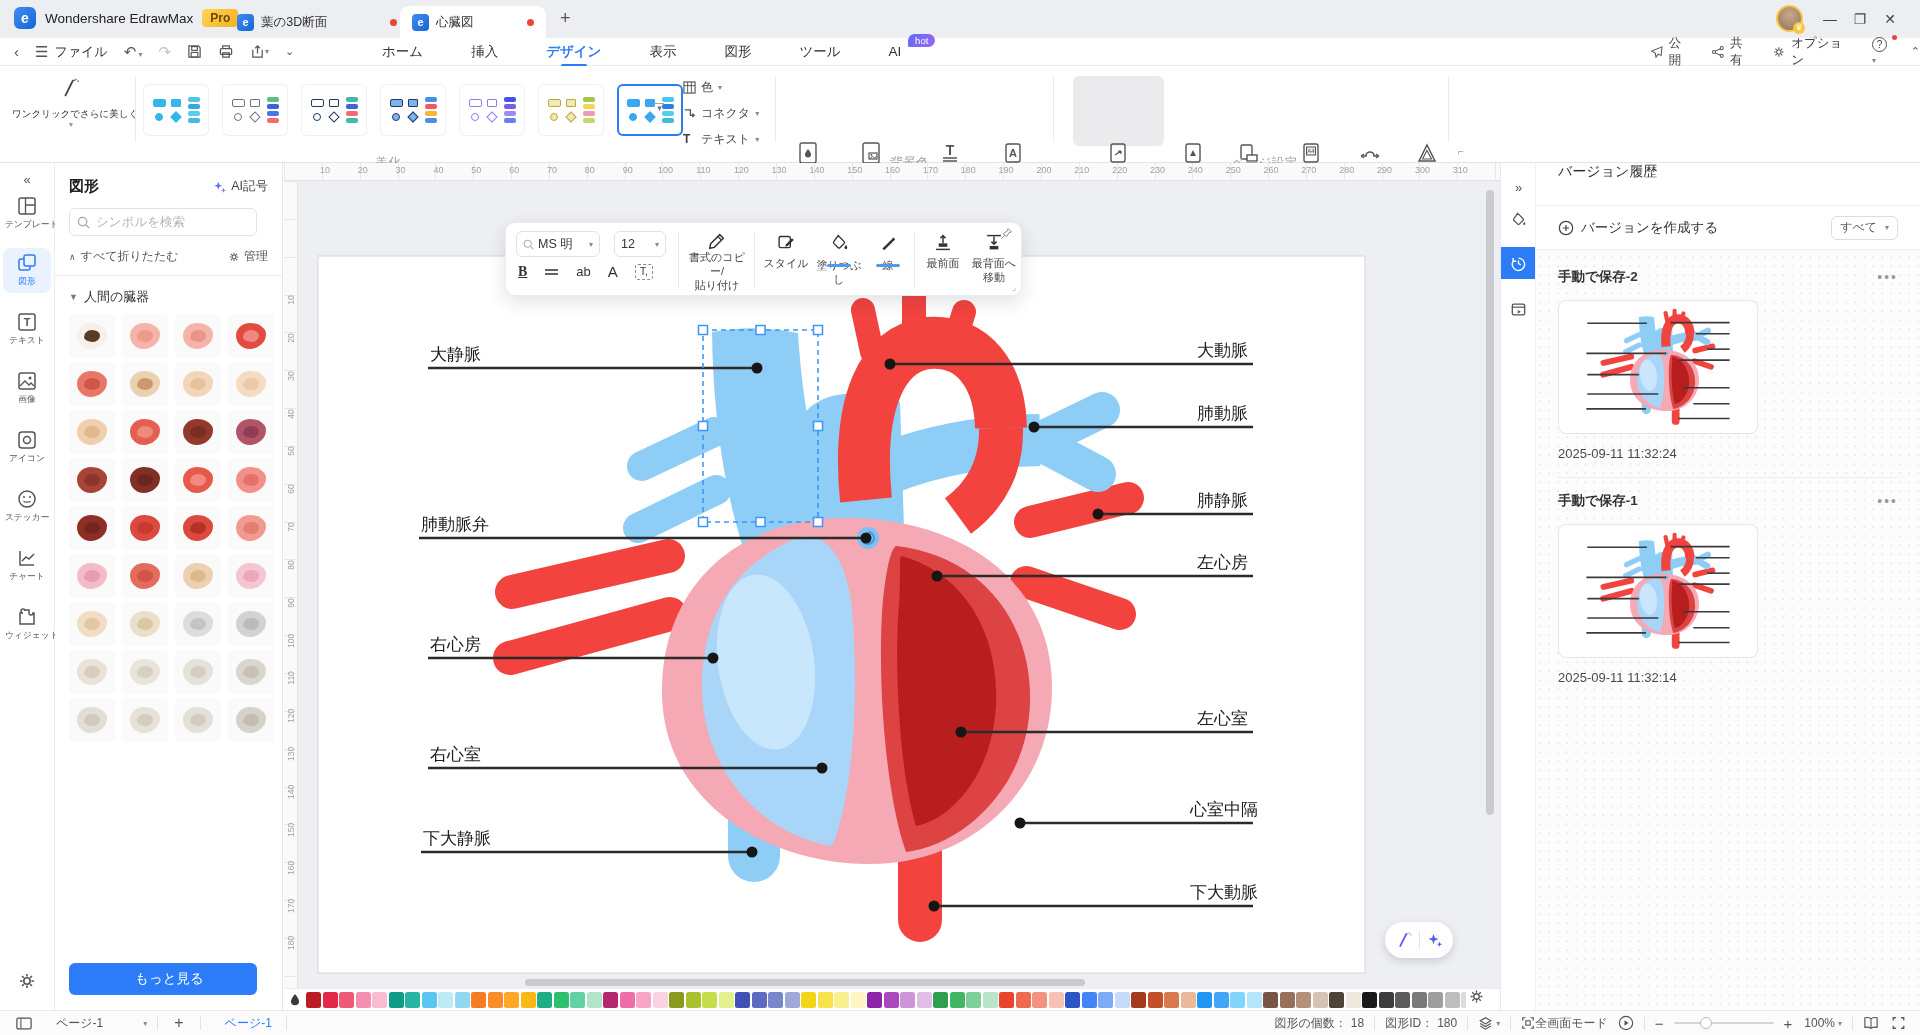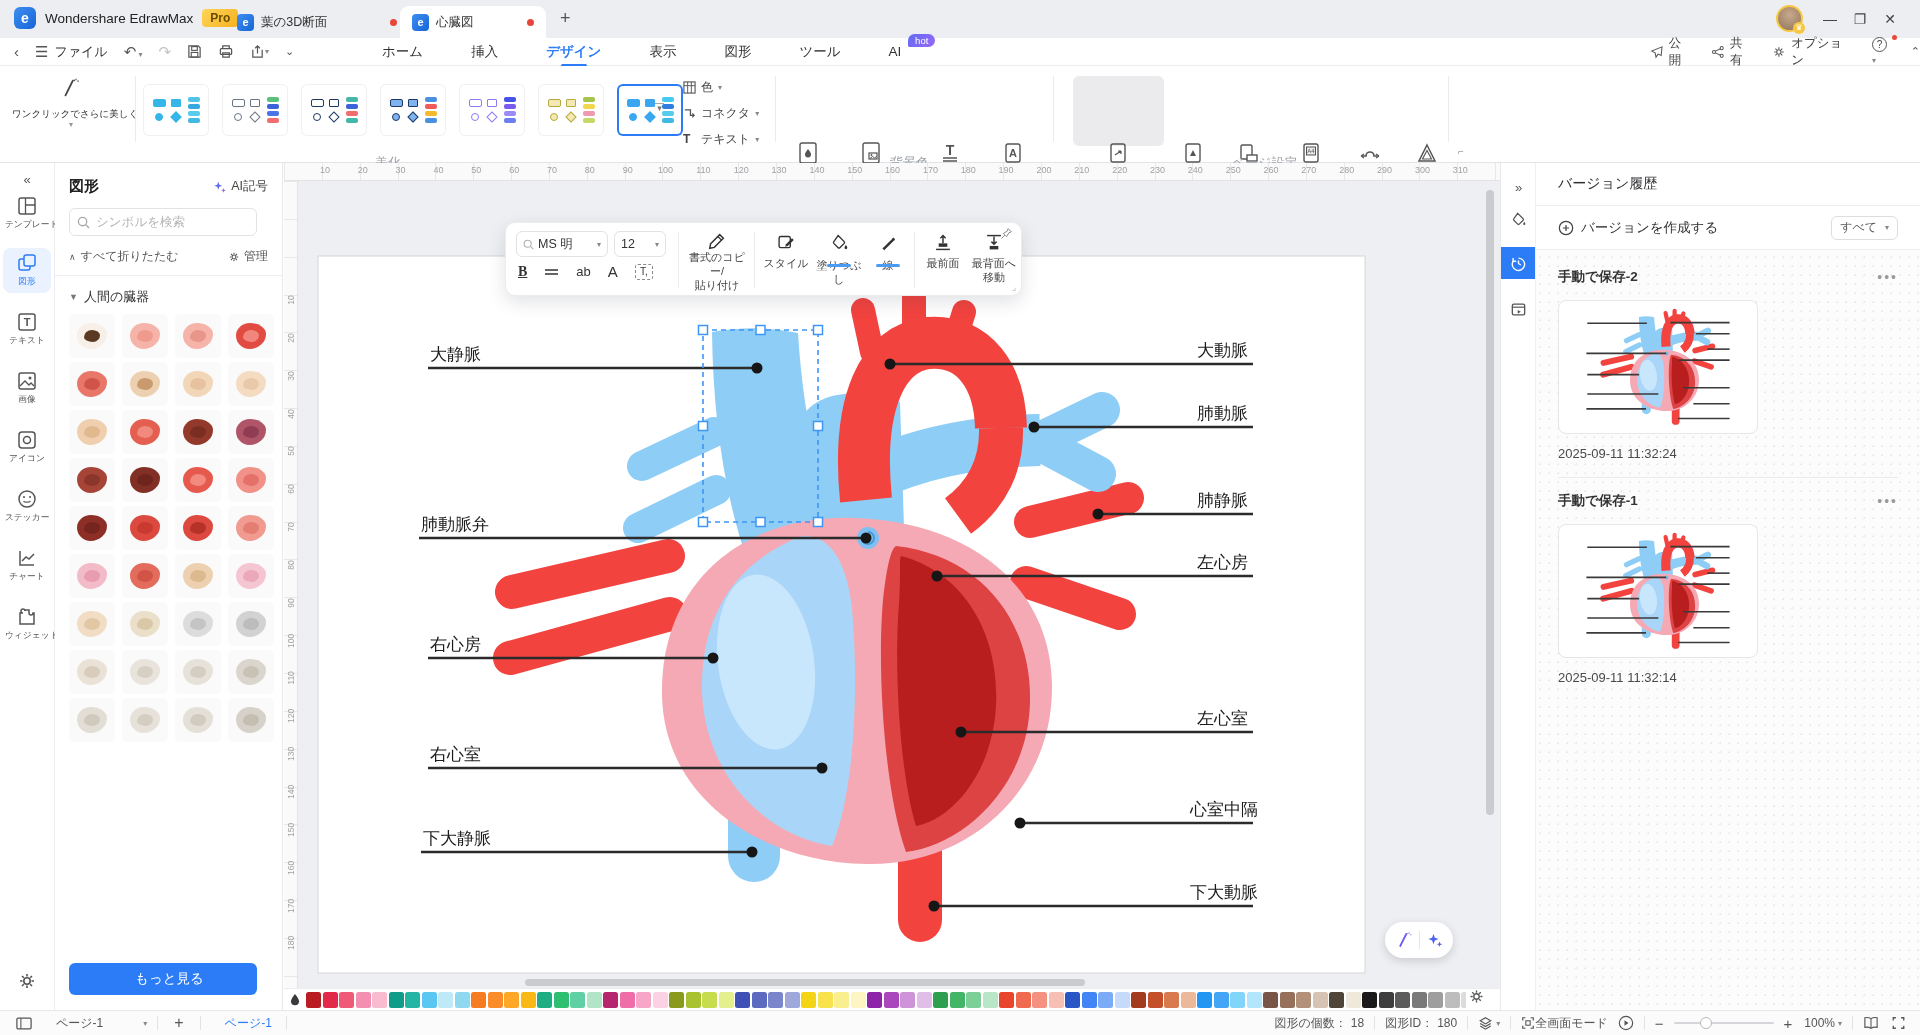--- a/index.html
+++ b/index.html
@@ -929,21 +929,21 @@
         <rect x="698.5" y="421.5" width="9" height="9"></rect>
           <rect x="813.5" y="421.5" width="9" height="9"></rect>
         <rect x="698.5" y="517.5" width="9" height="9"></rect>
           <rect x="756" y="517.5" width="9" height="9"></rect>
           <rect x="813.5" y="517.5" width="9" height="9"></rect>
       </g>
     </g>
   </svg>
 
   <div id="floattb" class="abs">
-    <div class="ft-combo abs" style="left:10px;top:8px;width:92px;">
+    <div class="ft-combo abs" style="left:10px;top:8px;width:84px;">
       <svg width="11" height="11" viewBox="0 0 14 14">
           <circle cx="6" cy="6" r="4.5" fill="none" stroke="#b0b0b4" stroke-width="1.4"></circle>
           <path d="M9.5 9.5 13 13" stroke="#b0b0b4" stroke-width="1.4"></path>
         </svg>
       <span style="white-space:nowrap;overflow:hidden;">MS 明</span>
       <span style="font-size:8px;color:#888;margin-left:auto;">▾</span>
     </div>
     <div class="ft-combo abs" style="left:108px;top:8px;width:52px;">
       <span>12</span>
         <span style="font-size:8px;color:#888;margin-left:auto;">▾</span>
@@ -1137,21 +1137,21 @@
     <div class="rr-ic" style="margin-top:14px;">
       <svg width="17" height="17" viewBox="0 0 22 22">
           <rect x="3" y="4" width="16" height="14" rx="2" fill="none" stroke="currentColor" stroke-width="1.7"></rect>
           <path d="M3 8h16" stroke="currentColor" stroke-width="1.5"></path>
           <path d="M10 11.5l4 2.5-4 2.5z" fill="currentColor"></path>
         </svg>
     </div>
   </div>
 
   <div id="versionpanel" class="abs">
-    <div class="vp-head" style="height:43px;border-bottom:1px solid #eeeef0;display:flex;align-items:center;padding:0 22px;">
+    <div class="vp-head" style="height:43px;border-bottom:1px solid #eeeef0;display:flex;align-items:flex-start;padding:0 22px;">
       <span style="font-size:14px;color:#2f2f33;">バージョン履歴</span>
     </div>
     <div class="vp-head" style="height:44px;border-bottom:1px solid #eeeef0;display:flex;align-items:center;justify-content:space-between;padding:0 22px;">
       <span class="flex" style="gap:7px;font-size:13.5px;color:#333;">
         <svg width="16" height="16" viewBox="0 0 18 18">
             <circle cx="9" cy="9" r="7.5" fill="none" stroke="#444" stroke-width="1.4"></circle>
             <path d="M9 5.5v7M5.5 9h7" stroke="#444" stroke-width="1.4"></path>
           </svg>
         <span>バージョンを作成する</span>
       </span>

